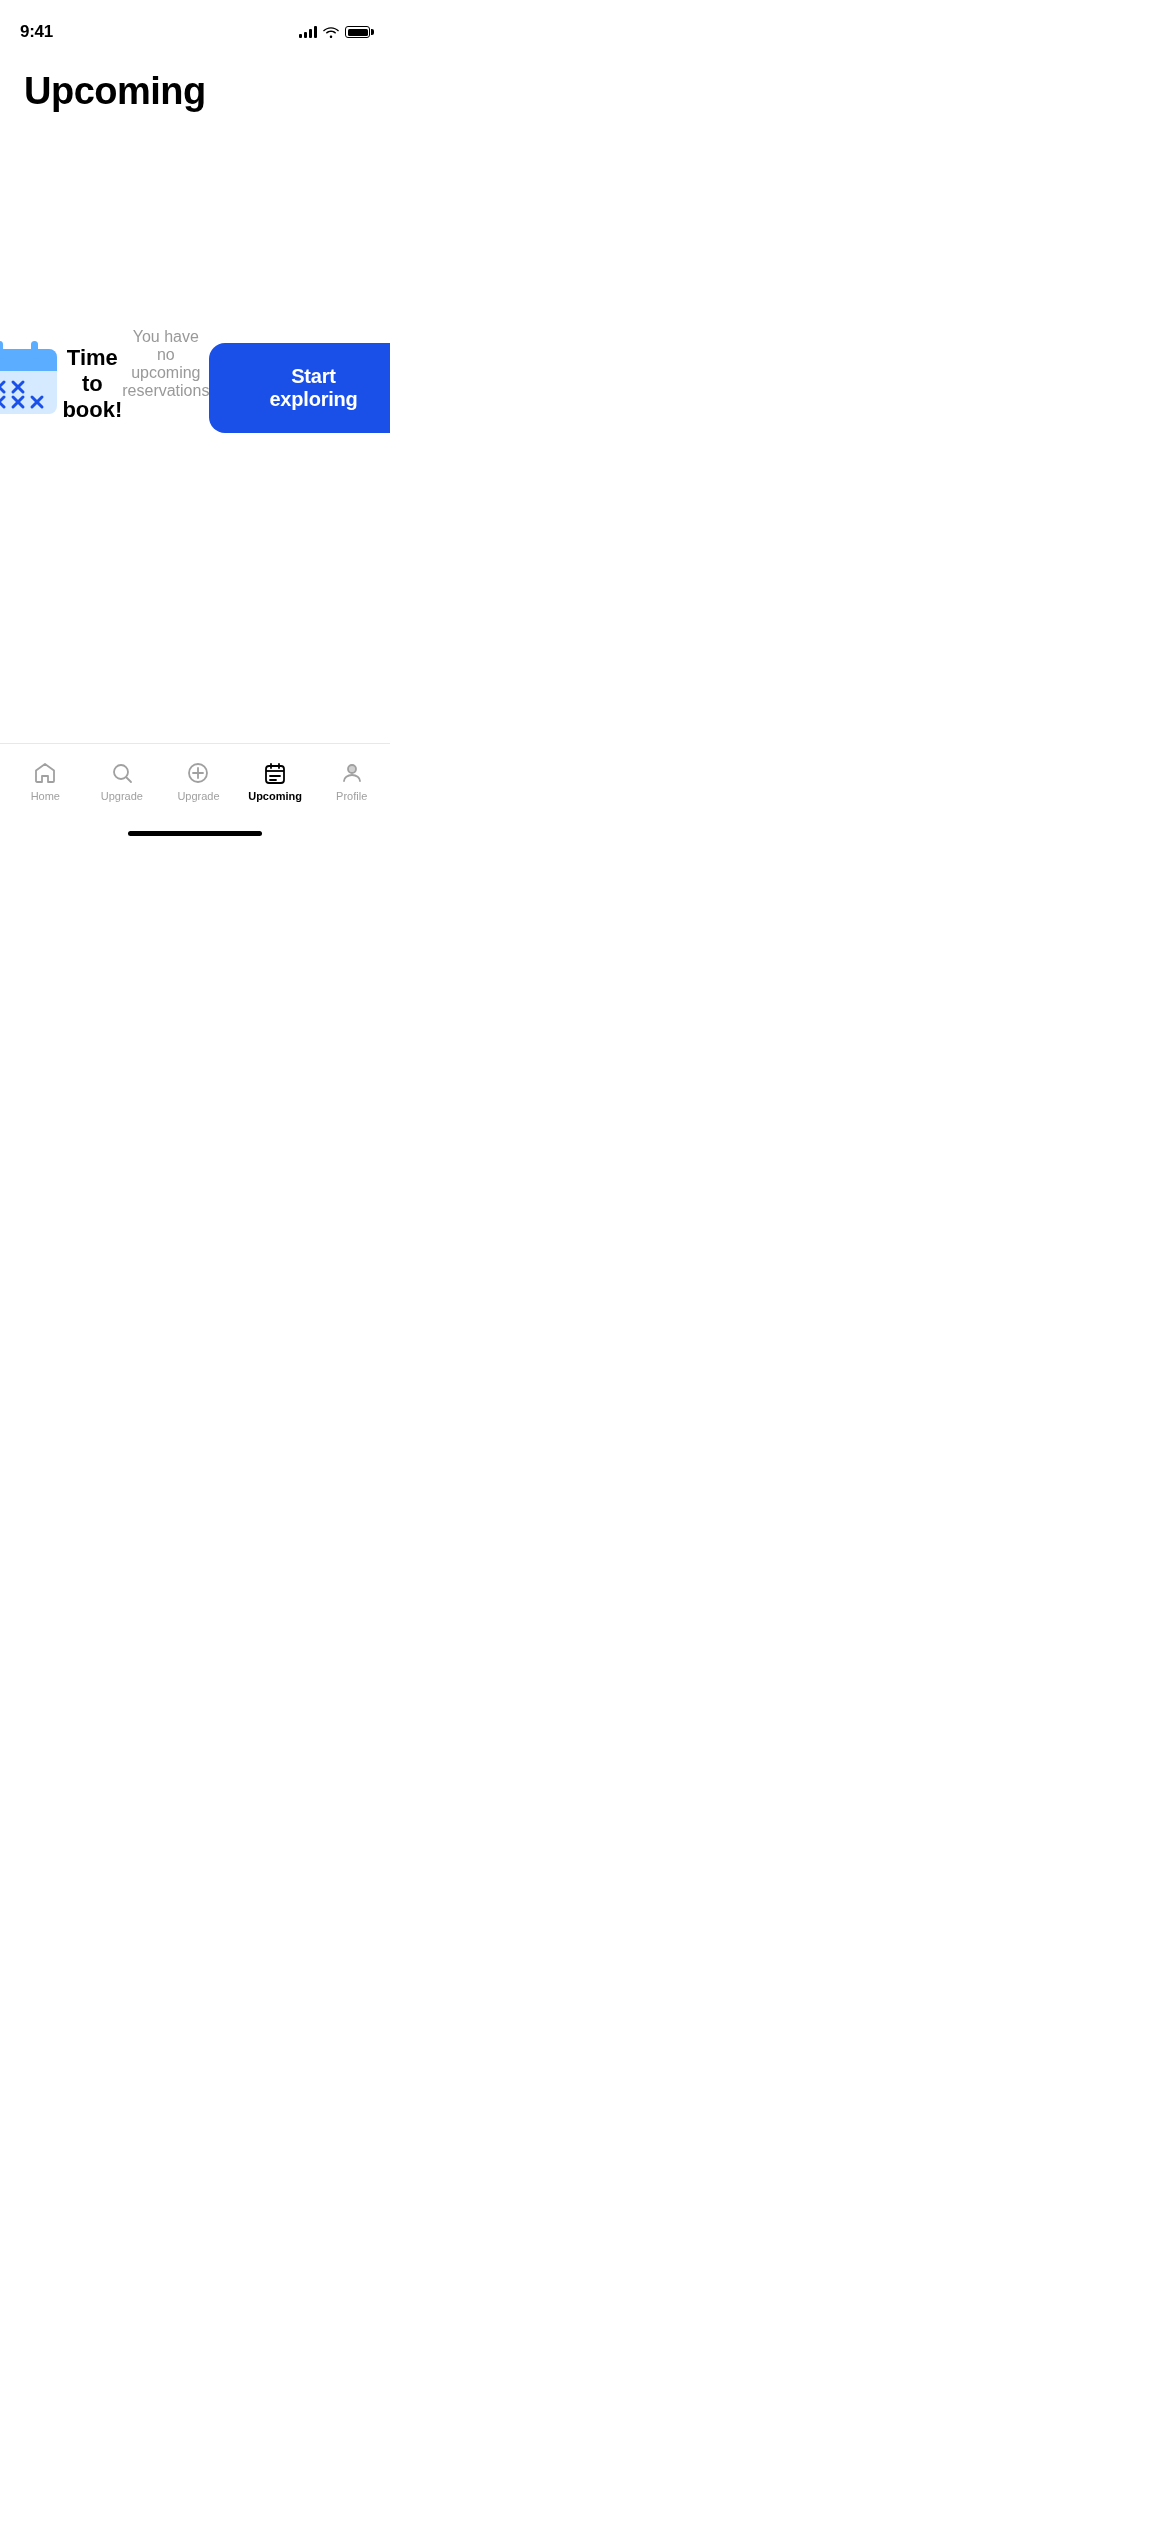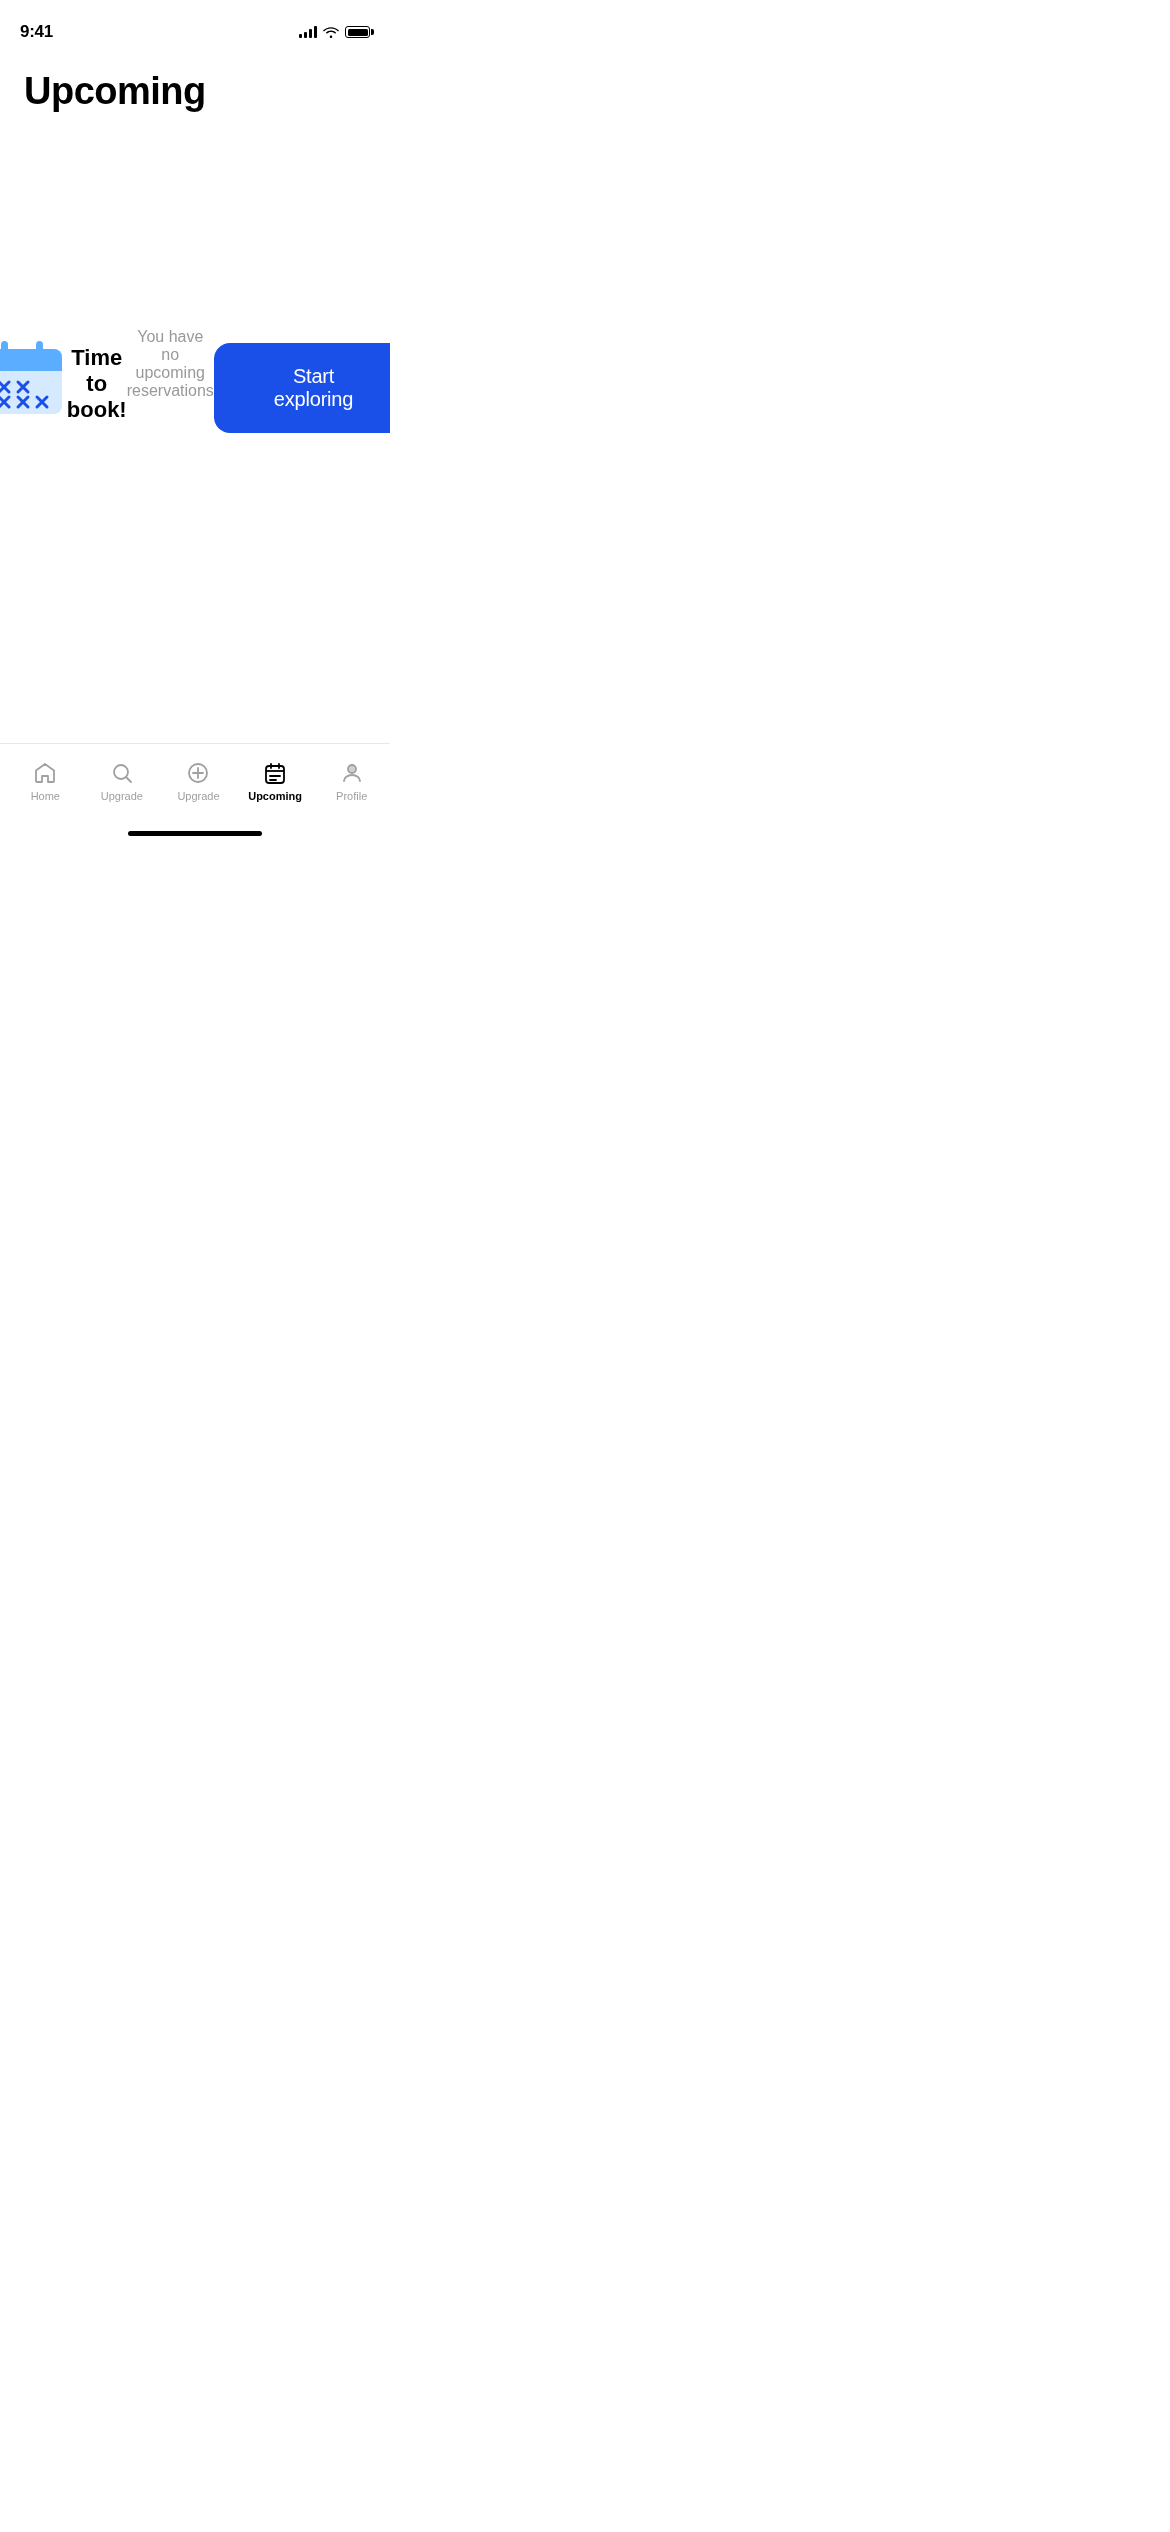--- a/index.html
+++ b/index.html
@@ -141,21 +141,21 @@
       margin-bottom: 48px;
     }
 
     .start-exploring-btn {
       background: #1A4FE8;
       color: #fff;
       border: none;
       border-radius: 16px;
       padding: 22px 60px;
       font-size: 20px;
-      font-weight: 400;
+      font-weight: 700;
       cursor: pointer;
       letter-spacing: -0.2px;
       width: 260px;
       text-align: center;
     }
 
     
     .tab-bar {
       background: #fff;
       border-top: 1px solid #e8e8e8;

